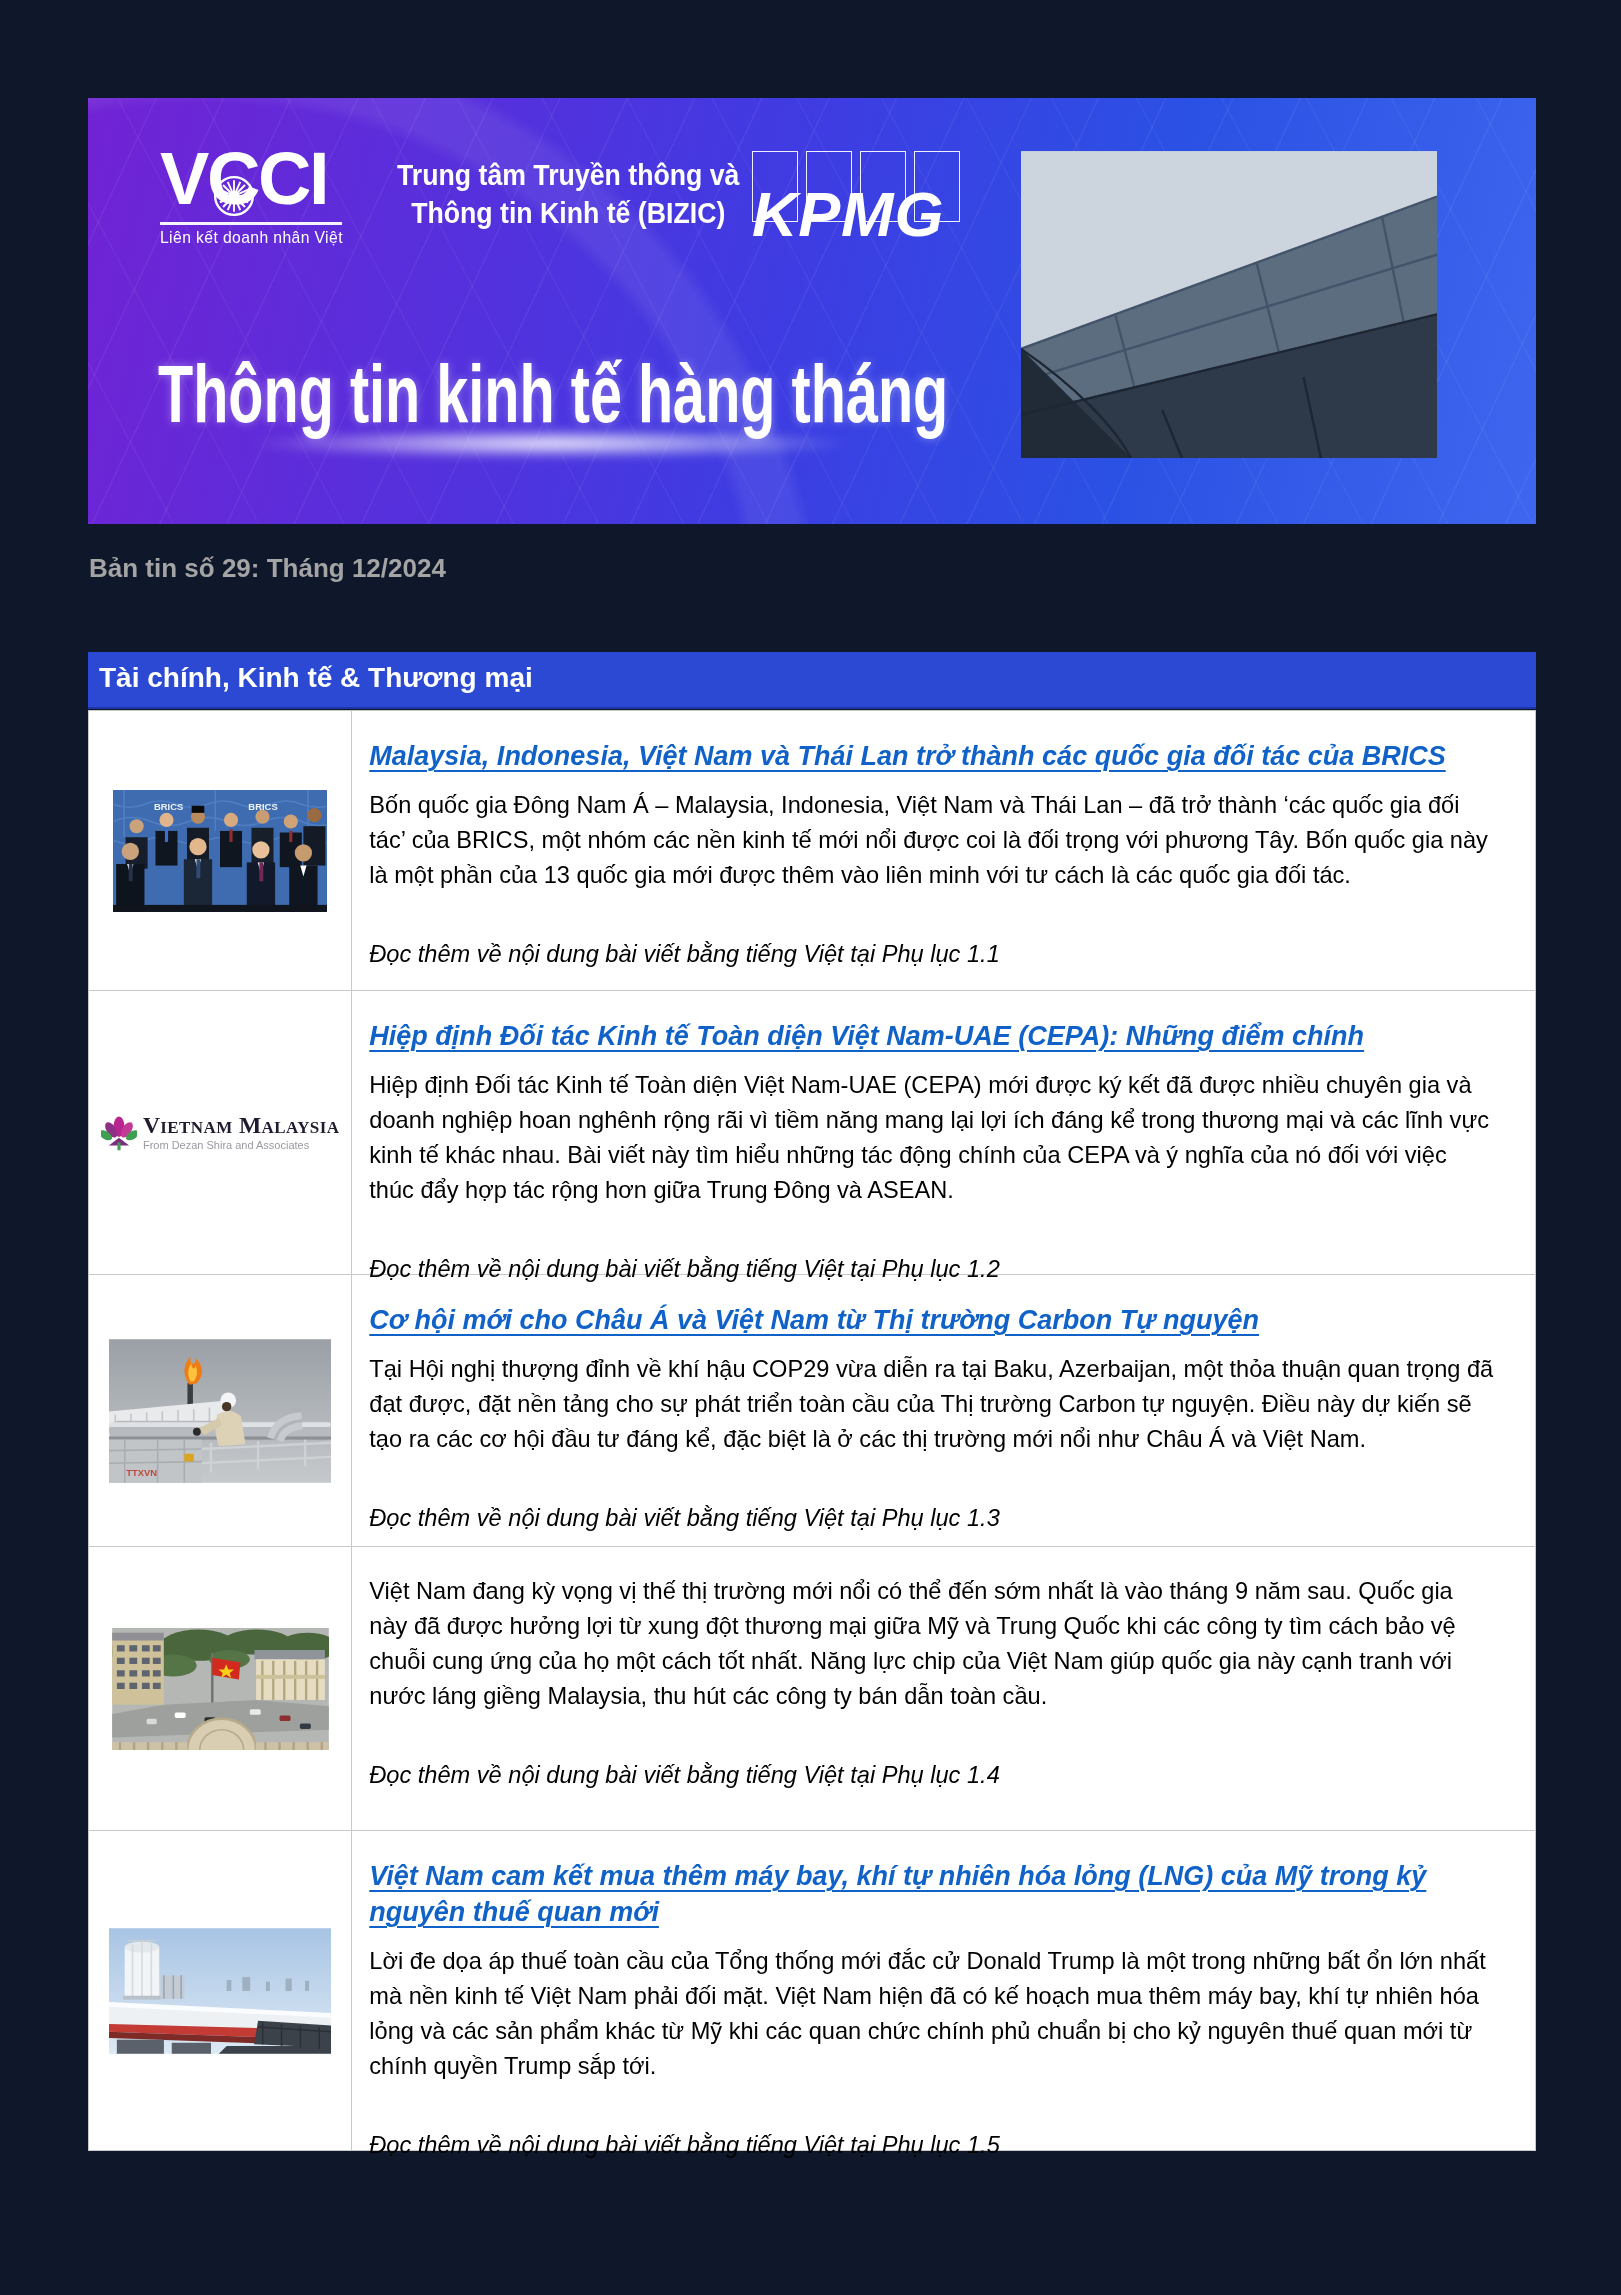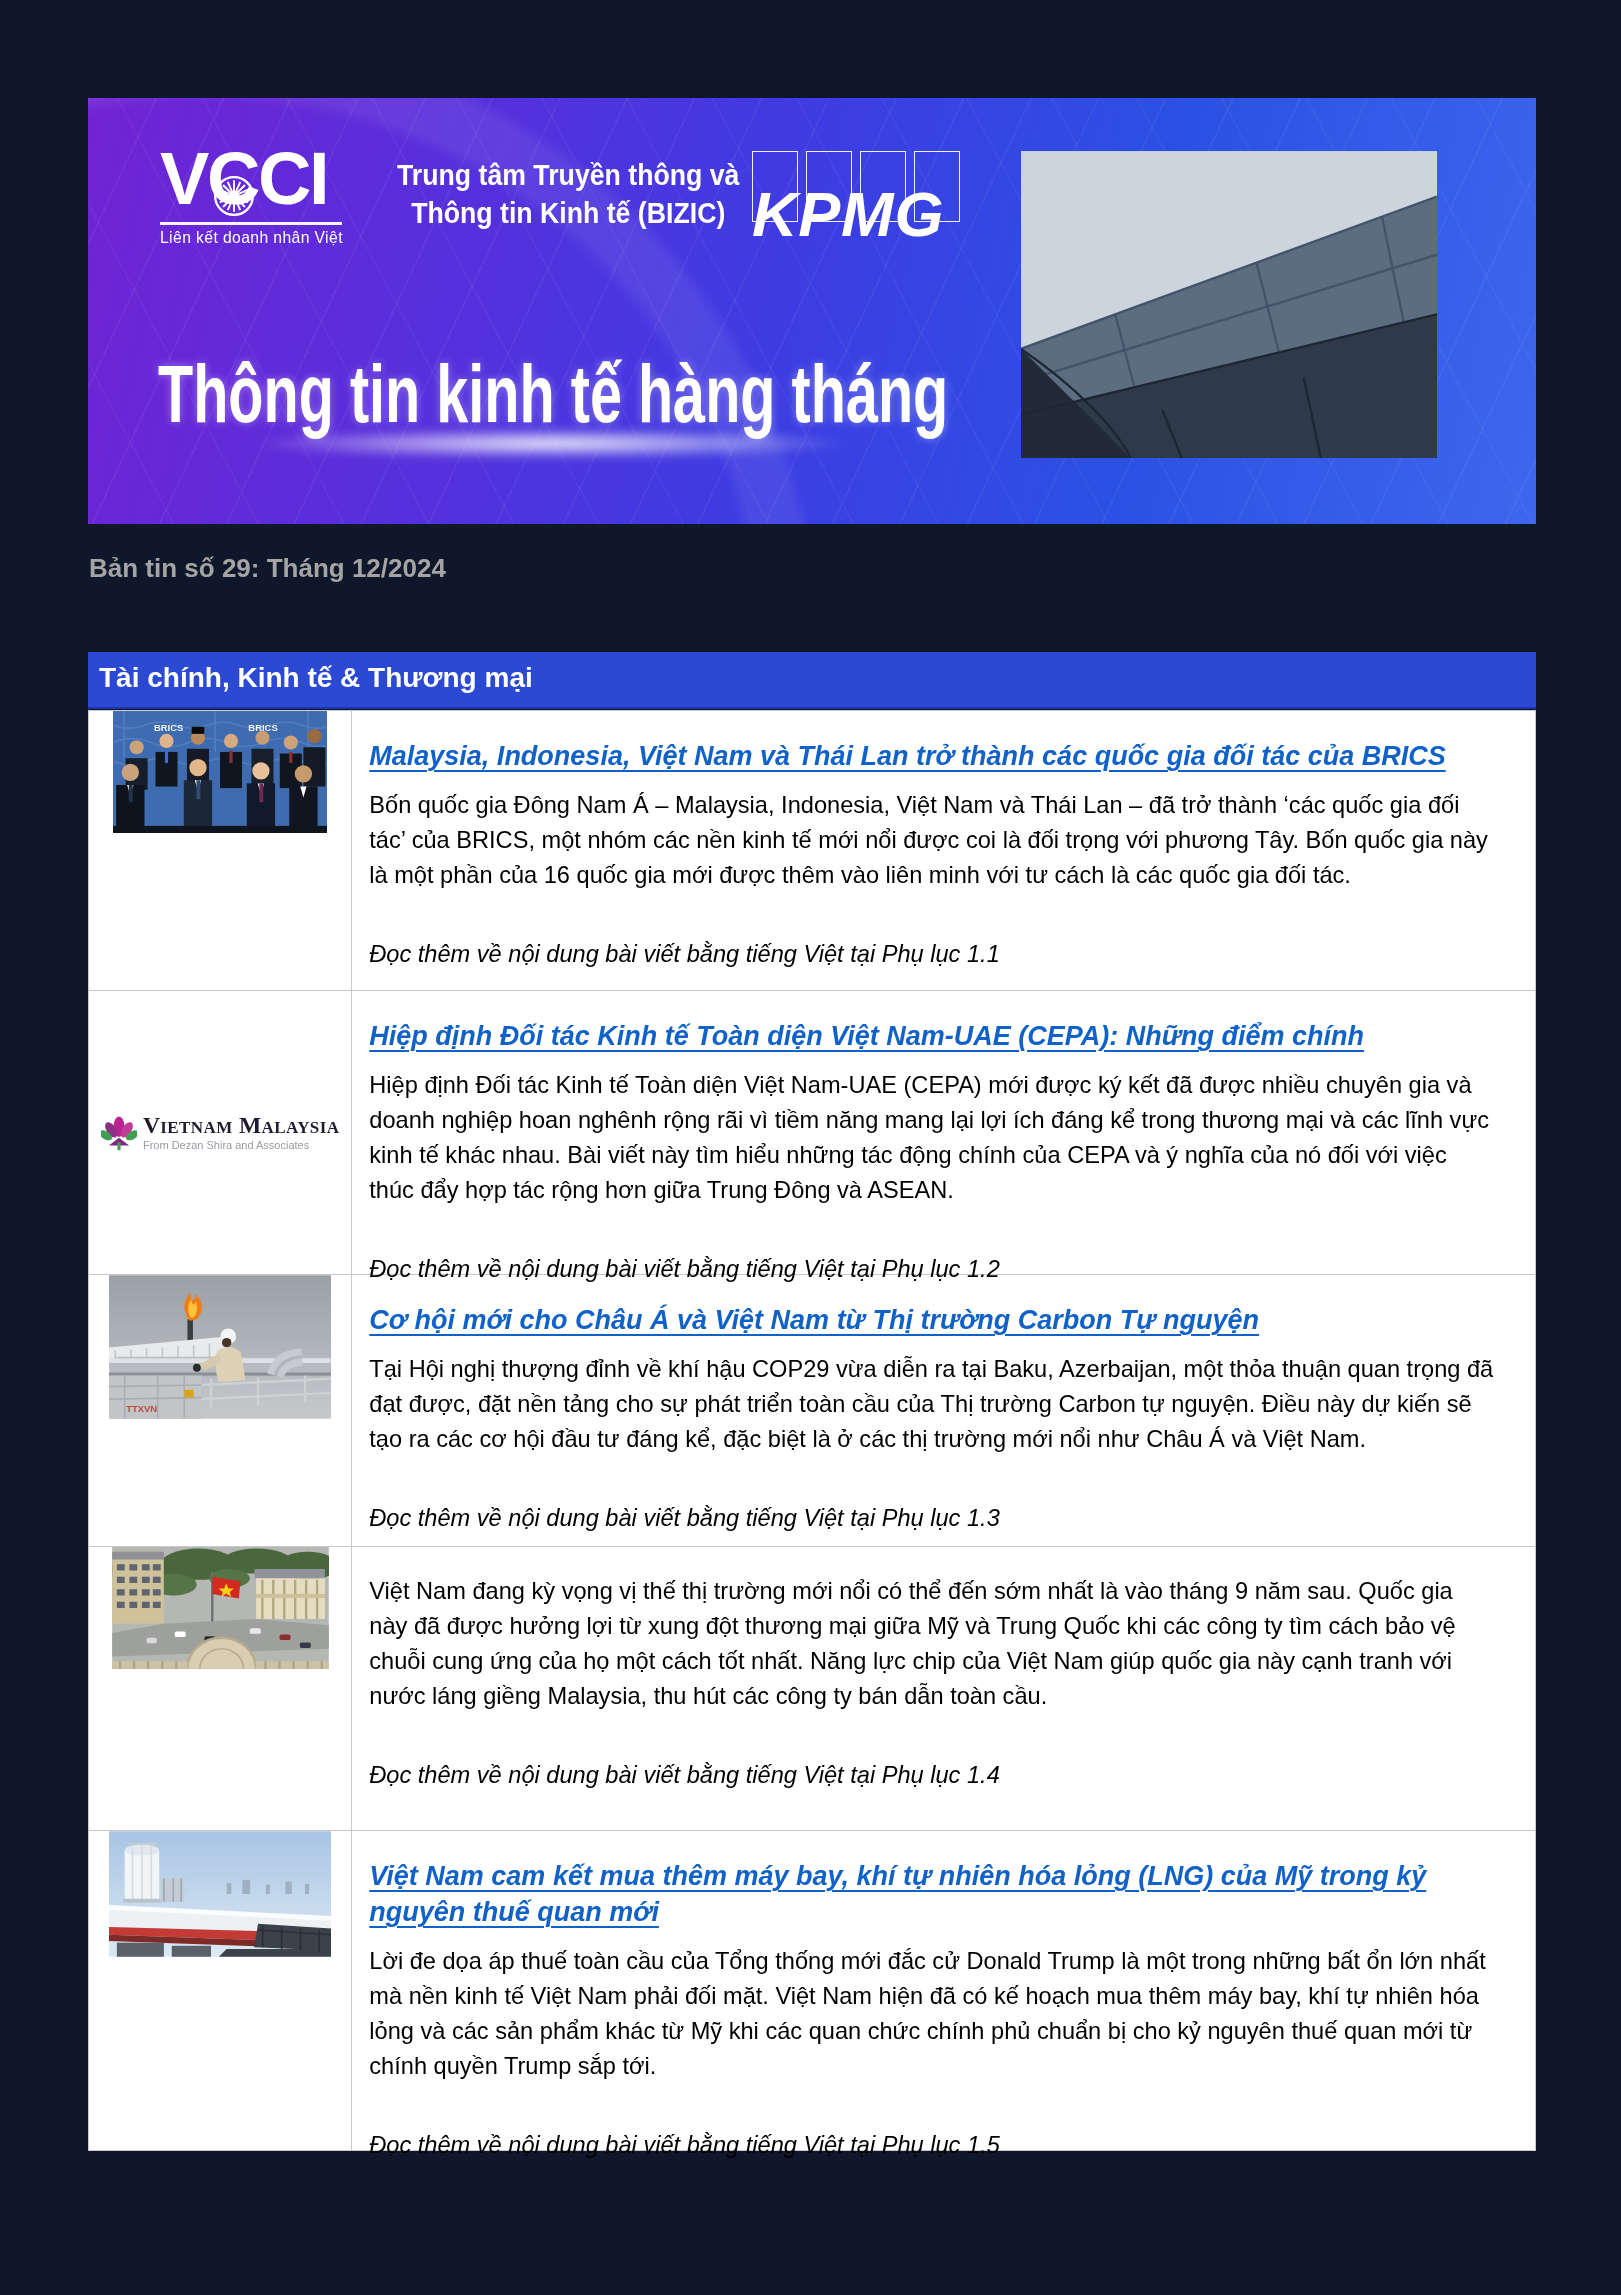--- a/index.html
+++ b/index.html
@@ -42,21 +42,21 @@
   .section-bar{position:absolute;left:88px;top:652px;width:1448px;height:57px;
     background:#2b49d2;border-bottom:2.4px solid #1d35a8;box-sizing:border-box;
     color:#fff;font-size:28px;font-weight:bold;line-height:52px;padding-left:11px;}
 
   
   .articles{position:absolute;left:88px;top:710px;width:1448px;
     border:1.6px solid #c9c9c9;box-sizing:border-box;background:#fff;}
   .row{display:flex;}
   .row + .row{border-top:1.6px solid #c9c9c9;}
   .img-cell{width:263px;min-width:263px;border-right:1.6px solid #c9c9c9;
-    display:flex;justify-content:center;box-sizing:border-box;}
+    display:flex;align-items:center;justify-content:center;box-sizing:border-box;}
   .txt-cell{flex:1;padding:27px 41px 0 17.3px;box-sizing:border-box;}
   .r1{height:279px;} .r2{height:283px;} .r3{height:271px;} .r4{height:283px;} .r5{height:319px;}
   .a-title{display:inline-block;color:#1062c8;font-size:27px;font-weight:bold;line-height:36px;
     text-decoration:underline;text-decoration-thickness:2.4px;text-underline-offset:4.7px;margin-bottom:14px;font-style:italic;}
   .a-body{color:#000;font-size:23.6px;line-height:35px;margin-bottom:20.4px;}
   .a-note{color:#000;font-size:23.6px;font-style:italic;margin-top:48px;}
   .r5 .a-body{margin-bottom:7.9px;}
 
   
   .vb-logo{display:flex;align-items:center;gap:6.3px;}
@@ -220,21 +220,21 @@
                 <circle cx="16" cy="10" r="11" fill="#c59a6d"></circle>
                 <rect x="-2" y="26" width="36" height="62" fill="#10161f"></rect>
                 <polygon points="12,26 16,40 20,26" fill="#fff"></polygon>
               </g>
           </g>
           <rect y="146" width="272" height="9" fill="#10151d"></rect>
         </svg>
       </div>
       <div class="txt-cell">
         <a class="a-title">Malaysia, Indonesia, Việt Nam và Thái Lan trở thành các quốc gia đối tác của BRICS</a>
-        <div class="a-body">Bốn quốc gia Đông Nam Á – Malaysia, Indonesia, Việt Nam và Thái Lan – đã trở thành ‘các quốc gia đối tác’ của BRICS, một nhóm các nền kinh tế mới nổi được coi là đối trọng với phương Tây. Bốn quốc gia này là một phần của 16 quốc gia mới được thêm vào liên minh với tư cách là các quốc gia đối tác.</div>
+        <div class="a-body">Bốn quốc gia Đông Nam Á – Malaysia, Indonesia, Việt Nam và Thái Lan – đã trở thành ‘các quốc gia đối tác’ của BRICS, một nhóm các nền kinh tế mới nổi được coi là đối trọng với phương Tây. Bốn quốc gia này là một phần của 13 quốc gia mới được thêm vào liên minh với tư cách là các quốc gia đối tác.</div>
         <div class="a-note">Đọc thêm về nội dung bài viết bằng tiếng Việt tại Phụ lục 1.1</div>
       </div>
     </div>
 
     <div class="row r2">
       <div class="img-cell">
         <div class="vb-logo">
           <svg width="36" height="38" viewBox="0 0 46 48">
             <ellipse cx="23" cy="16" rx="7" ry="13" fill="#b8258f"></ellipse>
             <ellipse cx="13" cy="20" rx="6" ry="11" fill="#8e2f86" transform="rotate(-32 13 20)"></ellipse>

